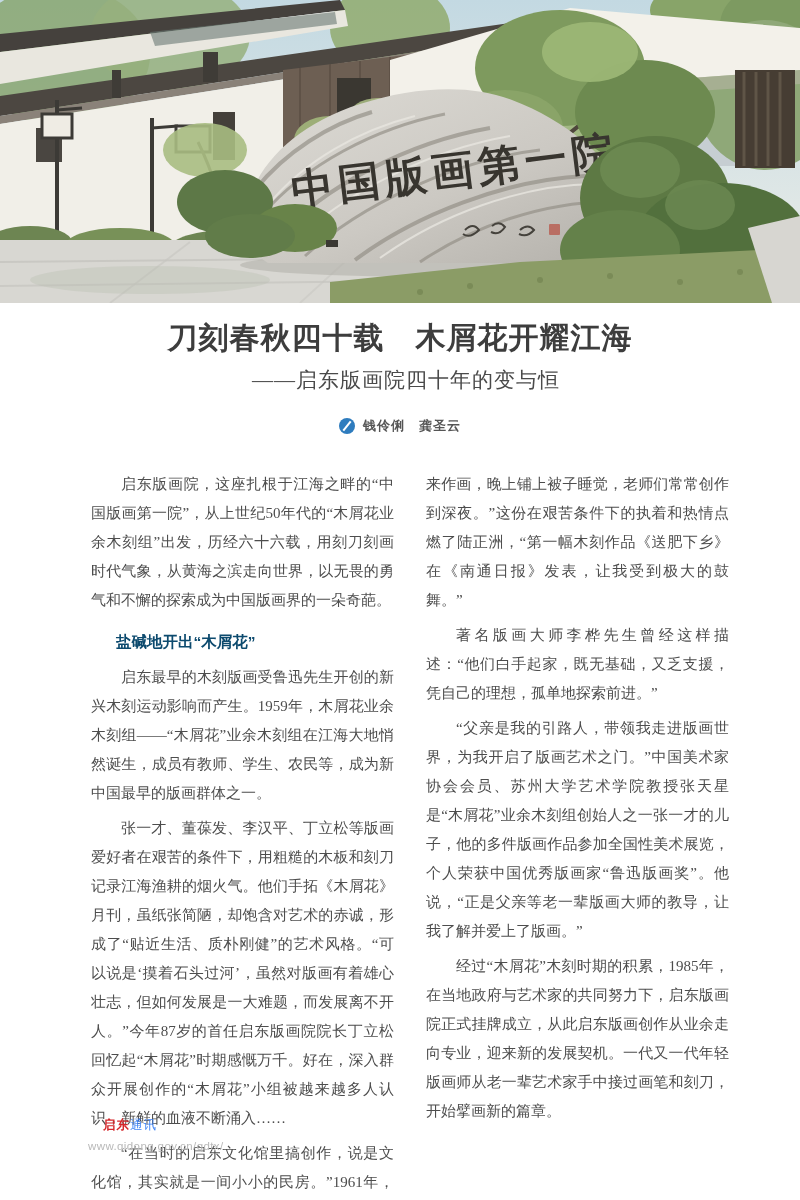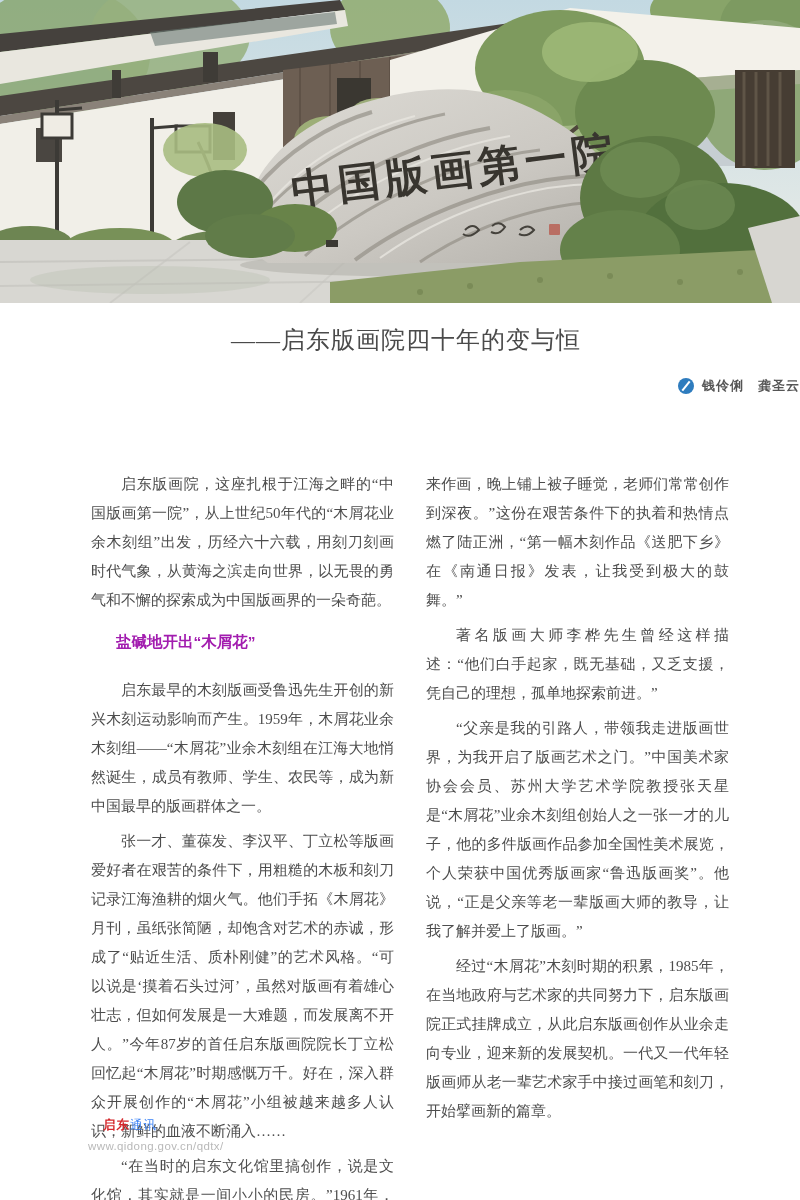--- a/index.html
+++ b/index.html
@@ -18,26 +18,26 @@
   
   .title-block{position:absolute;left:0;top:318px;width:800px;text-align:center;}
   .main-title{
     margin:0;
     font-size:30px;line-height:40px;font-weight:bold;
     color:#3d3d3d;letter-spacing:1px;
     font-family:"Liberation Serif","DejaVu Serif",serif;
   }
   .sub-title{
     margin:9px 0 0 12px;
-    font-size:24px;line-height:26px;font-weight:normal;
+    font-size:21px;line-height:26px;font-weight:normal;
     color:#4a4a4a;letter-spacing:1px;
   }
   .author-row{
     margin-top:24px;
-    display:flex;align-items:center;justify-content:flex-end;gap:8px;
+    display:flex;align-items:center;justify-content:center;gap:8px;
   }
   .pen-icon{
     width:16px;height:16px;border-radius:50%;
     background:#2e7cbe;position:relative;display:inline-block;
   }
   .pen-icon::after{
     content:"";position:absolute;left:7px;top:2px;width:2px;height:12px;
     background:#ffffff;transform:rotate(38deg);
   }
   .author-names{
@@ -52,23 +52,23 @@
   .col{width:315px;flex:none;}
   .col p{
     margin:6px;
     font-size:15px;line-height:29px;
     color:#4d4d4d;
     text-align:justify;
     text-indent:2em;
   }
   .col p.no-indent{text-indent:0;}
   .col h3{
-    margin:15px 0 22px 0;
+    margin:15px 0 9px 0;
     font-size:15.5px;line-height:24px;
-    color:#a21caf;
+    color:#0c4a6e;
     text-indent:2em;
     font-family:"Liberation Sans","DejaVu Sans",sans-serif;
     font-weight:bold;
   }
   
   .footer{
     position:absolute;left:88px;top:1118px;
     font-family:"Liberation Sans","DejaVu Sans",sans-serif;
   }
   .footer .brand{font-size:12.5px;line-height:15px;letter-spacing:1px;}
@@ -271,20 +271,21 @@
           <circle cx="680" cy="282" r="3"></circle>
             <circle cx="740" cy="272" r="3"></circle>
         </g>
         <rect x="326" y="240" width="12" height="7" fill="#3a3833"></rect>
       </g>
       <polygon points="748,228 800,216 800,303 772,303" fill="#d7d6d1"></polygon>
     </svg>
   </div>
 
   <div class="title-block">
+    <h1 class="main-title">刀刻春秋四十载　木屑花开耀江海</h1>
     <h2 class="sub-title">——启东版画院四十年的变与恒</h2>
     <div class="author-row">
       <span class="pen-icon"></span>
       <span class="author-names">钱伶俐　龚圣云</span>
     </div>
   </div>
 
   <div class="columns">
     <div class="col">
       <p>启东版画院，这座扎根于江海之畔的“中国版画第一院”，从上世纪50年代的“木屑花业余木刻组”出发，历经六十六载，用刻刀刻画时代气象，从黄海之滨走向世界，以无畏的勇气和不懈的探索成为中国版画界的一朵奇葩。</p>

